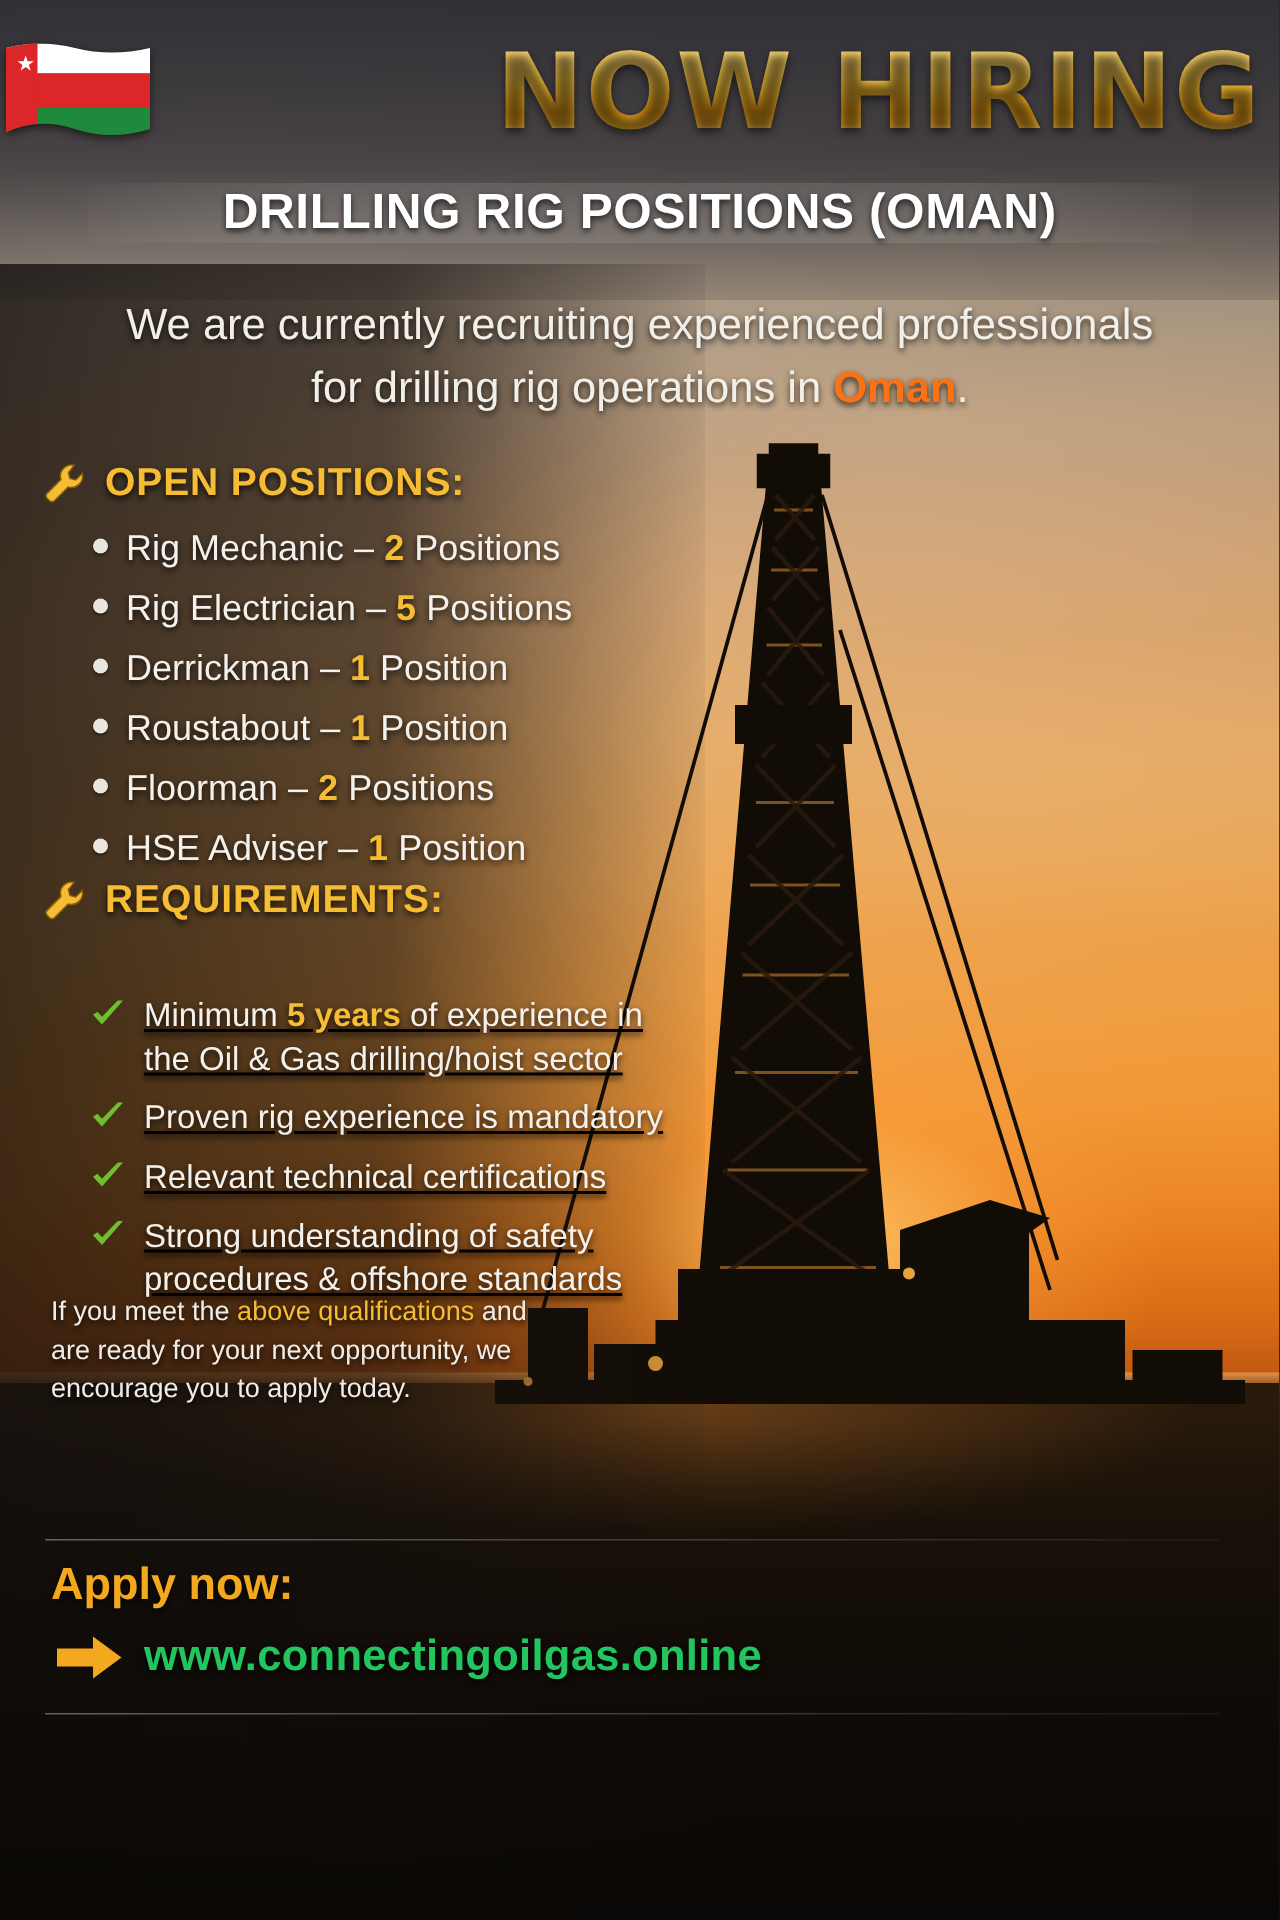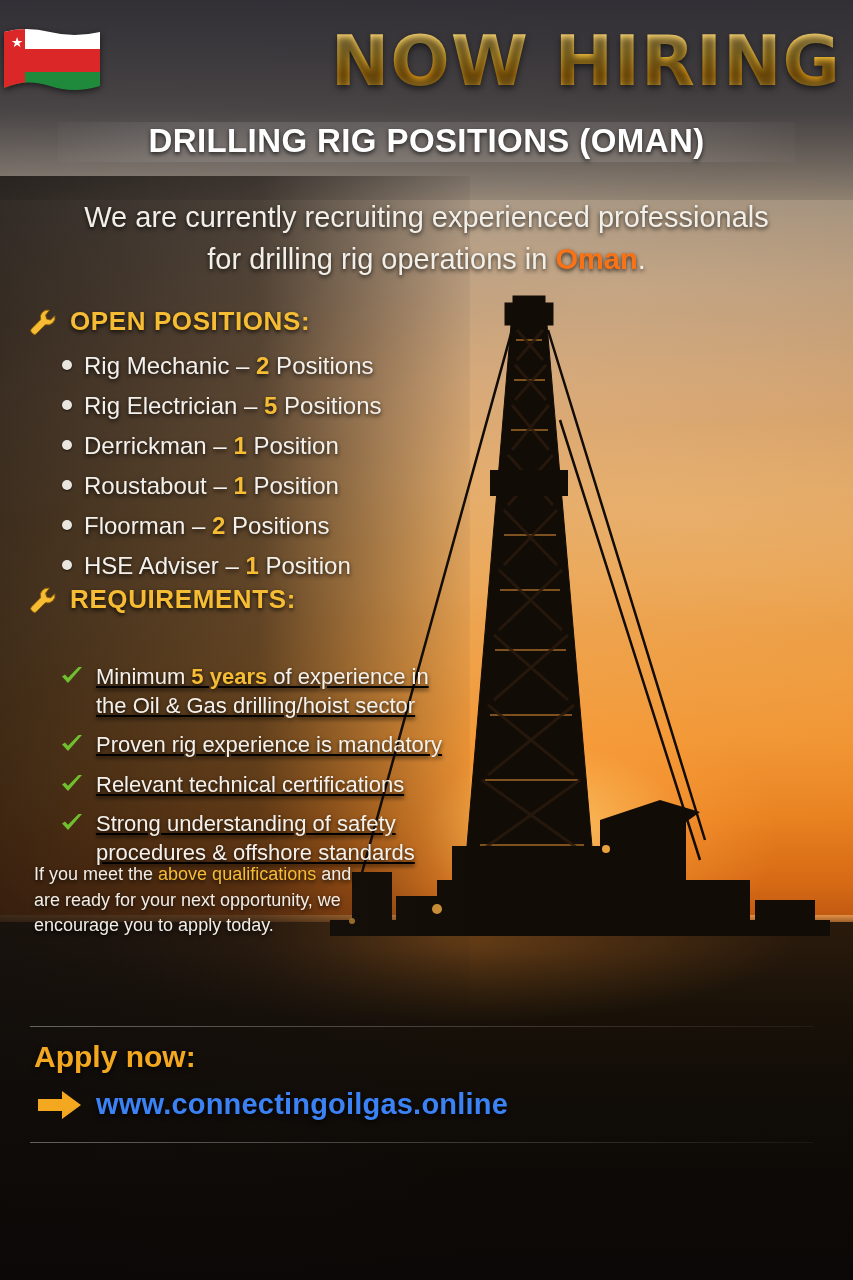--- a/index.html
+++ b/index.html
@@ -247,21 +247,21 @@
   .url-row {
     position: absolute;
     left: 38px;
     top: 1088px;
     display: flex;
     align-items: center;
     gap: 14px;
   }
   .arrow { width: 44px; height: 30px; flex: none; }
   .url {
-    color: #3b82f6;
+    color: #22c55e;
     font-size: 29px;
     font-weight: 700;
     letter-spacing: 0.2px;
     text-shadow: 0 2px 5px rgba(0,0,0,0.9);
   }
 </style>
 </head>
 <body>
 
 <div class="poster">

